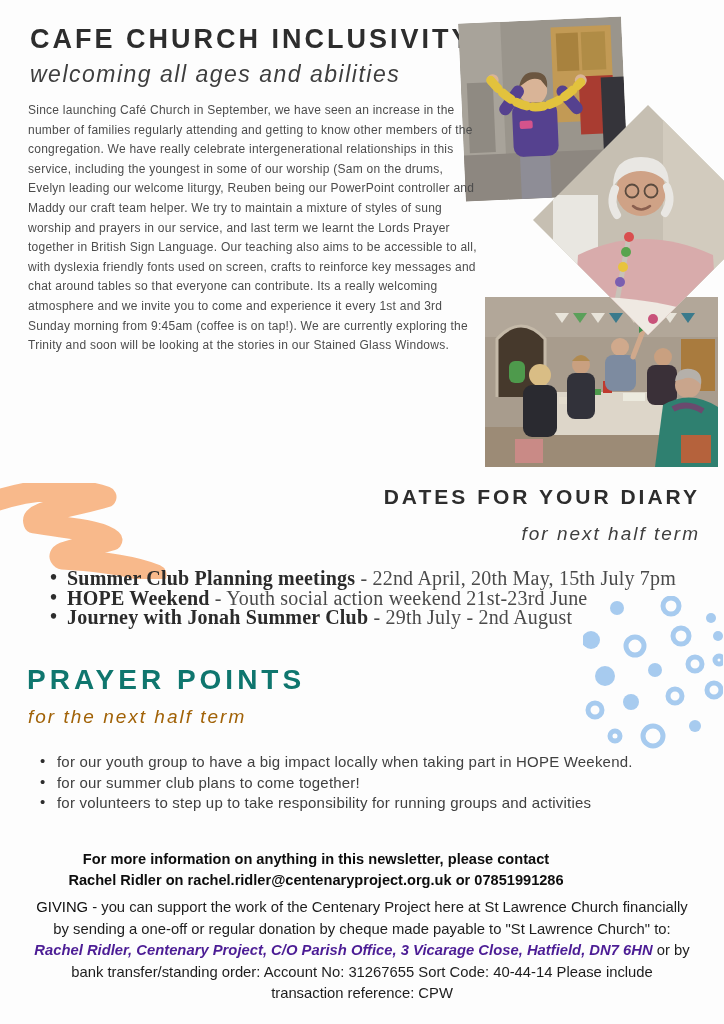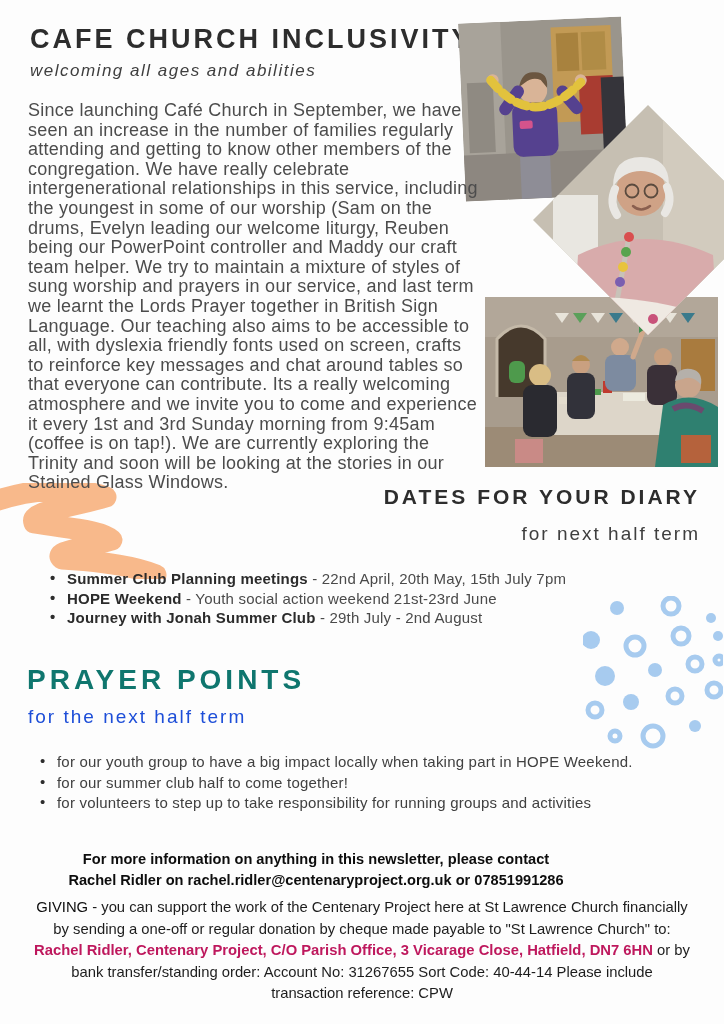--- a/index.html
+++ b/index.html
@@ -2,70 +2,70 @@
 <html><head>
 <meta charset="utf-8">
 <style>
   html,body{margin:0;padding:0;background:#ffffff;}
   .page{position:relative;width:724px;height:1024px;background:#fdfdfd;overflow:hidden;
         font-family:"Liberation Sans",sans-serif;color:#4a4a4a;}
 
   
   .title{position:absolute;left:30px;top:24px;font-size:27px;font-weight:bold;
          letter-spacing:3px;color:#2d2d2d;white-space:nowrap;}
-  .subtitle{position:absolute;left:30px;top:61px;font-size:17px;font-style:italic;
+  .subtitle{position:absolute;left:30px;top:61px;font-size:23px;font-style:italic;
             letter-spacing:1.5px;color:#3e3e3e;}
 
   
-  .body-text{position:absolute;left:28px;top:101px;width:452px;font-size:18px;
+  .body-text{position:absolute;left:28px;top:101px;width:452px;font-size:12px;
              line-height:19.6px;letter-spacing:0.25px;color:#4c4c4c;z-index:2;}
 
   
   .photo1{position:absolute;left:462px;top:20px;width:163px;height:178px;
           transform:rotate(-2.5deg);overflow:hidden;z-index:1;}
   .photo2{position:absolute;left:533px;top:105px;width:230px;height:230px;
           clip-path:polygon(50% 0,100% 50%,50% 100%,0 50%);z-index:3;}
   .photo3{position:absolute;left:485px;top:297px;width:233px;height:170px;
           overflow:hidden;z-index:2;}
   .photo1 svg,.photo2 svg,.photo3 svg{display:block;width:100%;height:100%;}
 
   
   .brush{position:absolute;left:0;top:483px;width:172px;height:96px;z-index:1;}
   .dots{position:absolute;left:583px;top:596px;width:140px;height:162px;z-index:0;}
 
   
   .diary-heading{position:absolute;right:24px;top:485px;font-size:21px;font-weight:bold;
                  letter-spacing:3px;color:#2d2d2d;text-align:right;white-space:nowrap;}
-  .diary-subheading{position:absolute;right:24px;top:523px;font-size:19px;
+  .diary-subheading{position:absolute;right:24px;top:523px;font-size:19px;font-style:italic;
                     letter-spacing:2px;color:#3e3e3e;text-align:left;}
   .diary-list{position:absolute;left:50px;top:569px;width:650px;margin:0;padding:0;
-              list-style:none;font-size:15px;line-height:19.6px;letter-spacing:0.2px;
-              color:#4a4a4a;z-index:2;}
+              list-style:none;font-size:20px;line-height:19.6px;letter-spacing:0.2px;
+              color:#4a4a4a;z-index:2;font-family:Liberation Serif, serif;}
   .diary-list li{position:relative;padding-left:17px;text-align:justify;}
   .diary-list li::before{content:"\2022";position:absolute;left:0;top:-1px;color:#2d2d2d;font-weight:bold;}
   .lbl{font-weight:bold;color:#2b2b2b;}
 
   
   .prayer-heading{position:absolute;left:27px;top:664px;font-size:28px;font-weight:bold;
                   letter-spacing:4px;color:#0f766e;white-space:nowrap;z-index:2;}
-  .prayer-subheading{position:absolute;left:28px;top:706px;font-size:19px;
-                     letter-spacing:2px;color:#1d4ed8;z-index:2;}
+  .prayer-subheading{position:absolute;left:28px;top:706px;font-size:19px;font-style:italic;
+                     letter-spacing:2px;color:#a16207;z-index:2;}
   .prayer-list{position:absolute;left:40px;top:752px;width:660px;margin:0;padding:0;
                list-style:none;font-size:15px;line-height:19.6px;letter-spacing:0.2px;
                color:#404040;z-index:2;}
   .prayer-list li{position:relative;padding-left:17px;margin-bottom:1px;}
   .prayer-list li::before{content:"\2022";position:absolute;left:0;top:-1px;color:#2d2d2d;}
 
   
   .contact{position:absolute;left:0;top:849px;width:632px;text-align:center;
            font-size:14.6px;font-weight:bold;line-height:21px;color:#0d0d0d;z-index:2;}
   .giving{position:absolute;left:34px;top:897px;width:656px;text-align:center;
           font-size:14.8px;line-height:21.6px;color:#1d1d1d;z-index:2;}
   .giving .b{font-weight:normal;color:#0d0d0d;text-align:center;}
-  .giving .bi{font-weight:bold;color:#be185d;}
+  .giving .bi{font-weight:bold;font-style:italic;color:#4c1d95;}
 </style>
 </head>
 <body>
 
 <div class="page">
 
   <div class="title">CAFE CHURCH INCLUSIVITY</div>
   <div class="subtitle">welcoming all ages and abilities</div>
 
   <div class="body-text">Since launching Café Church in September, we have seen an increase in the number of families regularly attending and getting to know other members of the congregation.  We have really celebrate intergenerational relationships in this service, including the youngest in some of our worship (Sam on the drums, Evelyn leading our welcome liturgy, Reuben being our PowerPoint controller and Maddy our craft team helper.  We try to maintain a mixture of styles of sung worship and prayers in our service, and last term we learnt the Lords Prayer together in British Sign Language.  Our teaching also aims to be accessible to all, with dyslexia friendly fonts used on screen, crafts to reinforce key messages and chat around tables so that everyone can contribute.  Its a really welcoming atmosphere and we invite you to come and experience it every 1st and 3rd Sunday morning from 9:45am (coffee is on tap!).  We are currently exploring the Trinity and soon will be looking at the stories in our Stained Glass Windows.</div>
@@ -202,21 +202,21 @@
   <ul class="diary-list">
     <li><span class="lbl">Summer Club Planning meetings</span> <span>- 22nd April, 20th May, 15th July 7pm</span></li>
     <li><span class="lbl">HOPE Weekend</span> <span>- Youth social action weekend 21st-23rd June</span></li>
     <li><span class="lbl">Journey with Jonah Summer Club</span> <span>- 29th July - 2nd August</span></li>
   </ul>
 
   <div class="prayer-heading">PRAYER POINTS</div>
   <div class="prayer-subheading">for the next half term</div>
   <ul class="prayer-list">
     <li>for our youth group to have a big impact locally when taking part in HOPE Weekend.</li>
-    <li>for our summer club half to come together!</li>
+    <li>for our summer club plans to come together!</li>
     <li>for volunteers to step up to take responsibility for running groups and activities</li>
   </ul>
 
   <div class="contact">
     <div>For more information on anything in this newsletter, please contact</div>
     <div>Rachel Ridler on rachel.ridler@centenaryproject.org.uk or 07851991286</div>
   </div>
 
   <div class="giving"><span class="b">GIVING</span><span> - you can support the work of the Centenary Project here at St Lawrence Church financially by sending a one-off or regular donation by cheque made payable to "St Lawrence Church" to: </span> <span class="bi">Rachel Ridler, Centenary Project, C/O Parish Office, 3 Vicarage Close, Hatfield, DN7 6HN</span> <span> or by bank transfer/standing order: Account No: 31267655  Sort Code: 40-44-14  Please include transaction reference: CPW</span></div>
 

